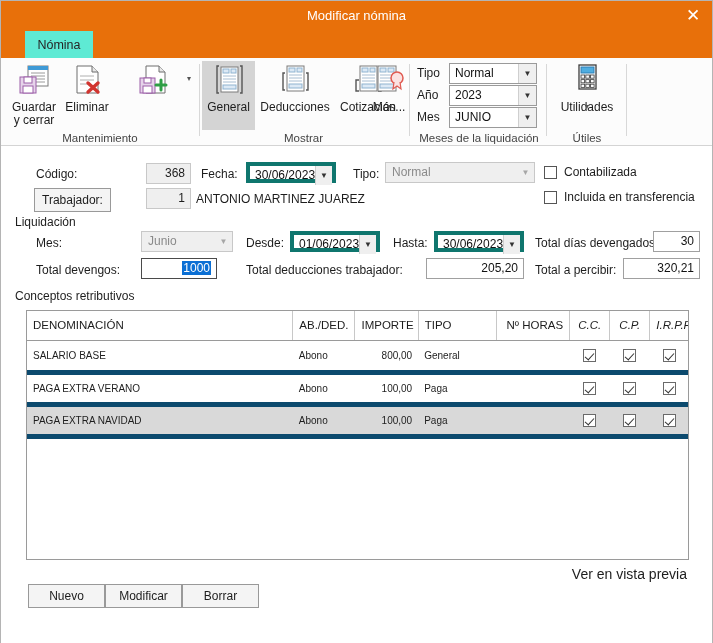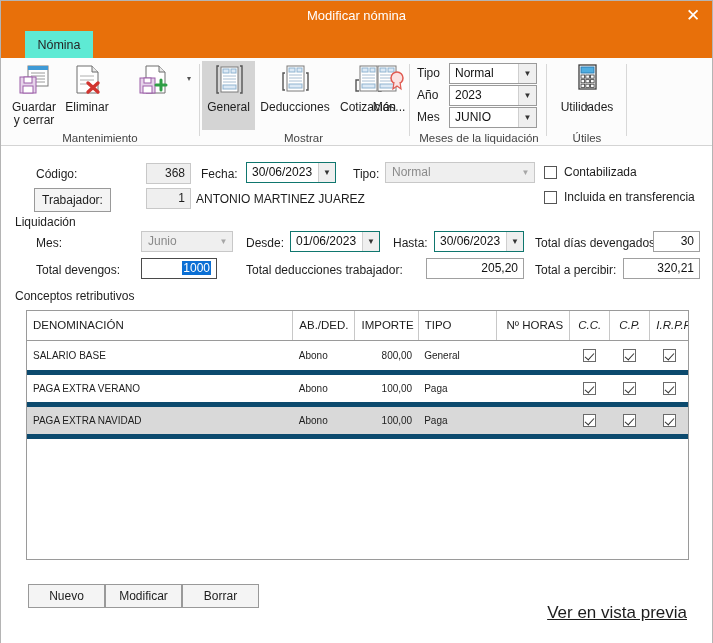--- a/index.html
+++ b/index.html
@@ -151,21 +151,21 @@
     line-height: 19px;
     height: 21px;
   }
   .wbox.focus { border: 1px solid #4a4a4a; }
   .sel-text { background: #0B6FD4; color: #ffffff; padding: 0 1px; }
 
   .datebox {
     position: absolute;
     height: 21px;
     background: #ffffff;
-    border: 1px solid #0f766e;
+    border: 4px solid #0f766e;
     font-size: 12px;
     line-height: 19px;
     color: #111;
     padding-left: 5px;
     cursor: pointer;
   }
   .datebox .arrow {
     position: absolute; right: 0; top: 0;
     width: 17px; height: 19px;
     background: #efefef;
@@ -254,25 +254,23 @@
     content: "";
     position: absolute; left: 3px; top: 1px;
     width: 4px; height: 8px;
     border: solid #333;
     border-width: 0 1.5px 1.5px 0;
     transform: rotate(42deg);
   }
 
   .linkprev {
     position: absolute; right: 25px; top: 420px;
-    font-size: 17px;
+    font-size: 14px;
     color: #1d1d1d;
-    text-decoration: underline;
-    cursor: pointer;
-    margin-top: 37px;
+    cursor: pointer;
   }
   .botbtn {
     position: absolute; top: 438px;
     height: 24px;
     background: #F4F4F4;
     border: 1px solid #999999;
     font-size: 12px;
     color: #1d1d1d;
     text-align: center;
     line-height: 22px;

